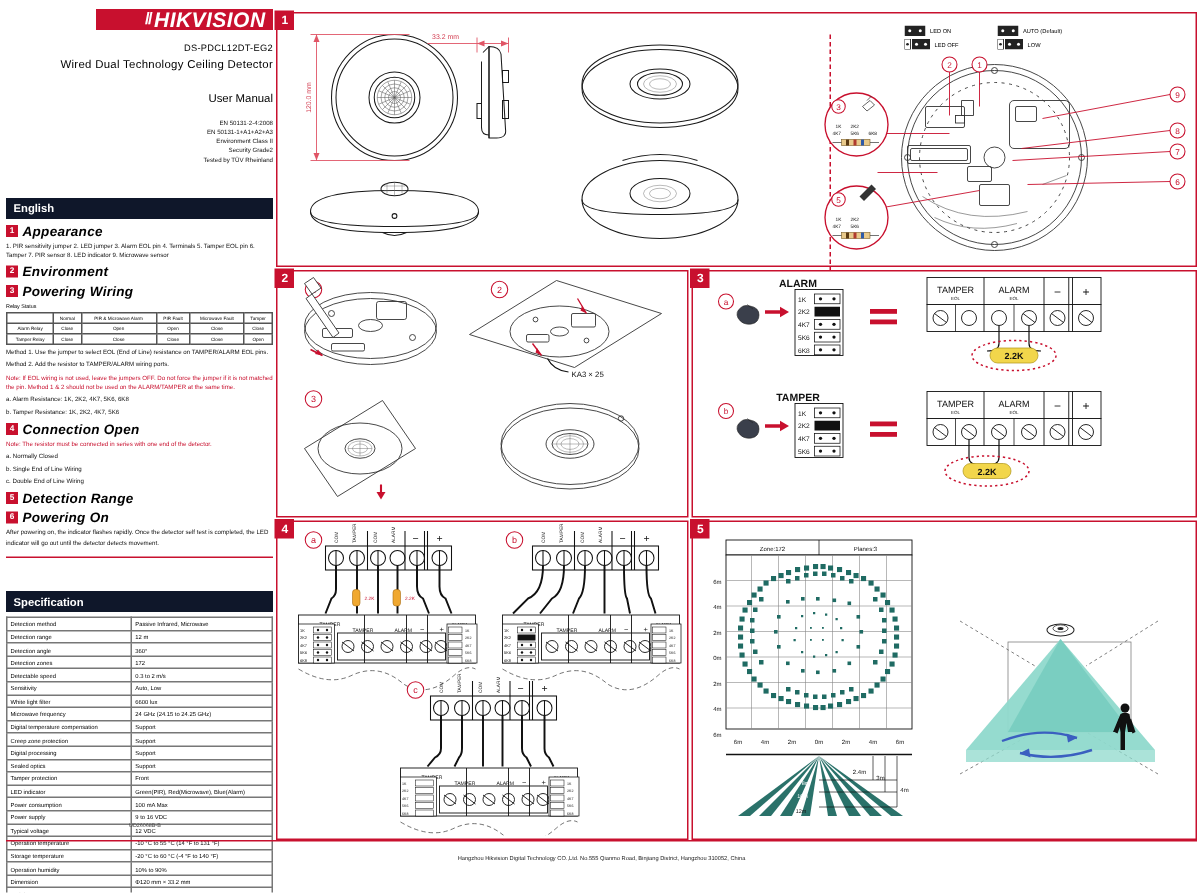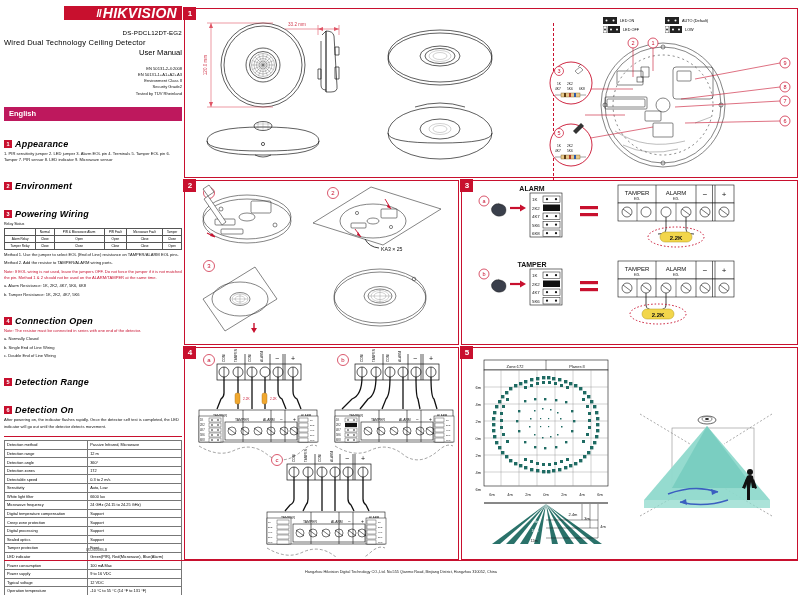--- a/index.html
+++ b/index.html
@@ -21,29 +21,29 @@
     background:#c8102e; height:14px; width:118px;
     position:absolute; right:0; top:2px;
     display:flex; align-items:center; justify-content:flex-end;
   }
   .brand-slash { color:#fff; font-weight:bold; font-size:11px; letter-spacing:-1px; padding-right:2px;}
   .brand-name {
     color:#fff; font-style:italic; font-weight:bold;
     font-size:14px; letter-spacing:0.3px; padding-right:5px;
   }
   .model { text-align:right; font-size:6.2px; margin-top:3px; letter-spacing:.2px;}
-  .title2 { font-size:7.6px; margin-top:2px; letter-spacing:.2px;}
-  .title3 { text-align:right; font-size:7.6px; margin-top:1px;}
+  .title2 { text-align:right; font-size:7.6px; margin-top:2px; letter-spacing:.2px;}
+  .title3 { text-align:right; font-size:7.6px; margin-top:14px;}
   .certs { text-align:right; font-size:4.1px; margin-top:9px; line-height:1.5; color:#111;}
 
   .sec-head {
-    background:#be185d; color:#fff; font-weight:bold; font-size:7.5px;
-    padding:2.5px 5px; margin-top:10px;
+    background:#0f172a; color:#fff; font-weight:bold; font-size:7.5px;
+    padding:2.5px 5px; margin-top:22px;
   }
-  .num-head { display:flex; align-items:center; gap:3px; margin-top:18px;}
+  .num-head { display:flex; align-items:center; gap:3px; margin-top:3px;}
   .num-box {
     background:#c8102e; color:#fff; font-size:5.5px; font-weight:bold;
     width:8px; height:8px; display:flex; align-items:center; justify-content:center;
   }
   .num-title { font-size:9px; font-weight:bold; font-style:italic; letter-spacing:.2px;}
   .body-txt { font-size:4.1px; line-height:1.55; margin-top:2px; color:#111;}
   .red-txt { color:#c8102e; }
   .tiny-label { font-size:3.6px; margin-top:3px;}
 
   table.relay { width:100%; border-collapse:collapse; margin-top:1.5px; }
@@ -175,26 +175,27 @@
     <div class="body-txt">b. Single End of Line Wiring</div>
     <div class="body-txt">c. Double End of Line Wiring</div>
 
     <div class="num-head">
       <span class="num-box">5</span>
       <span class="num-title">Detection  Range</span>
     </div>
 
     <div class="num-head">
       <span class="num-box">6</span>
-      <span class="num-title">Detection  On</span>
+      <span class="num-title">Powering  On</span>
     </div>
     <div class="body-txt">After powering on, the indicator flashes rapidly. Once the detector self test is completed, the LED indicator will go out until the detector detects movement.</div>
 
     <div style="border-top:1px solid #c8102e; margin-top:6px;"></div>
 
+    <div class="sec-head">Specification</div>
 
     <table class="spec">
       <tbody>
           <tr>
             <td class="k">Detection method</td>
             <td>Passive Infrared, Microwave</td>
           </tr>
       <tr>
             <td class="k">Detection range</td>
             <td>12 m</td>

